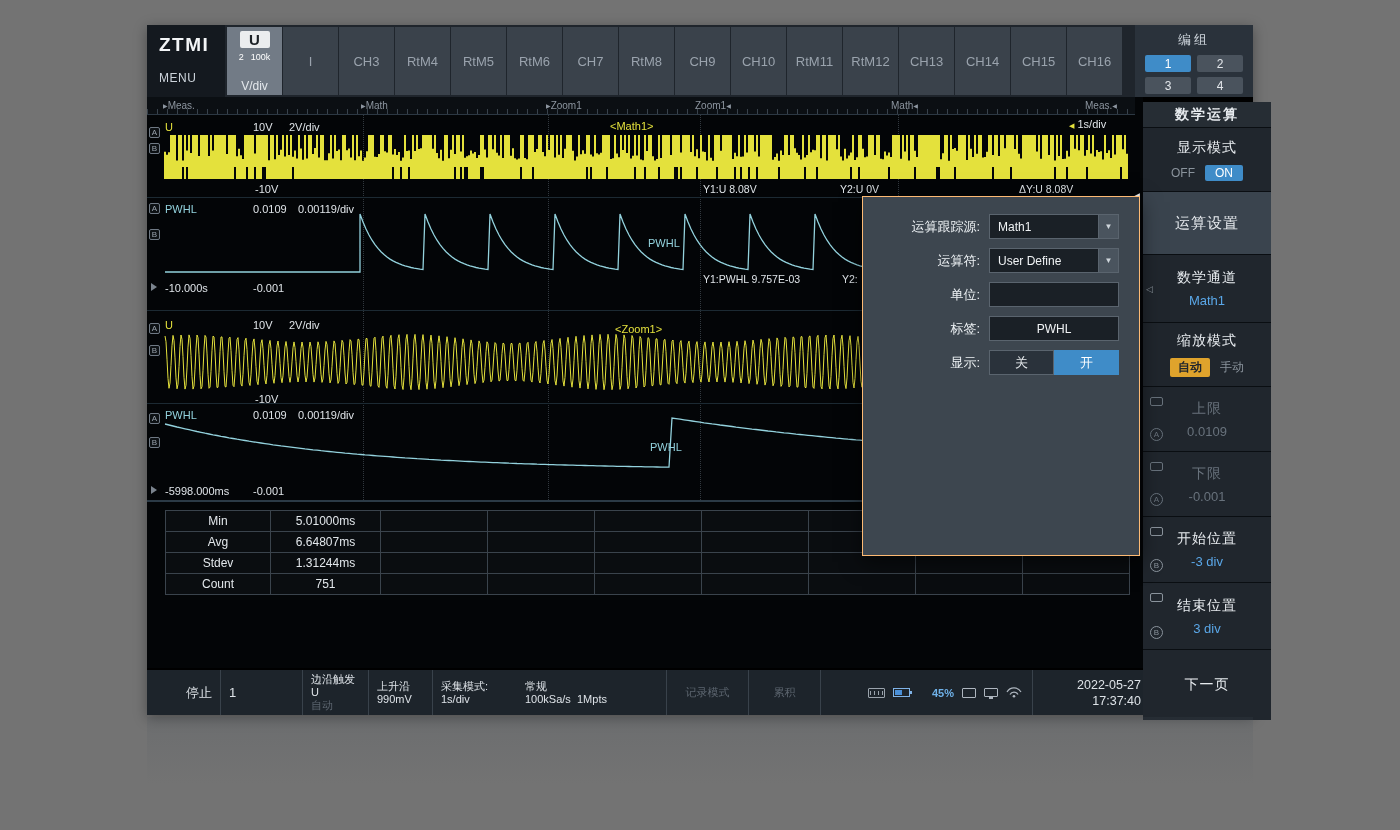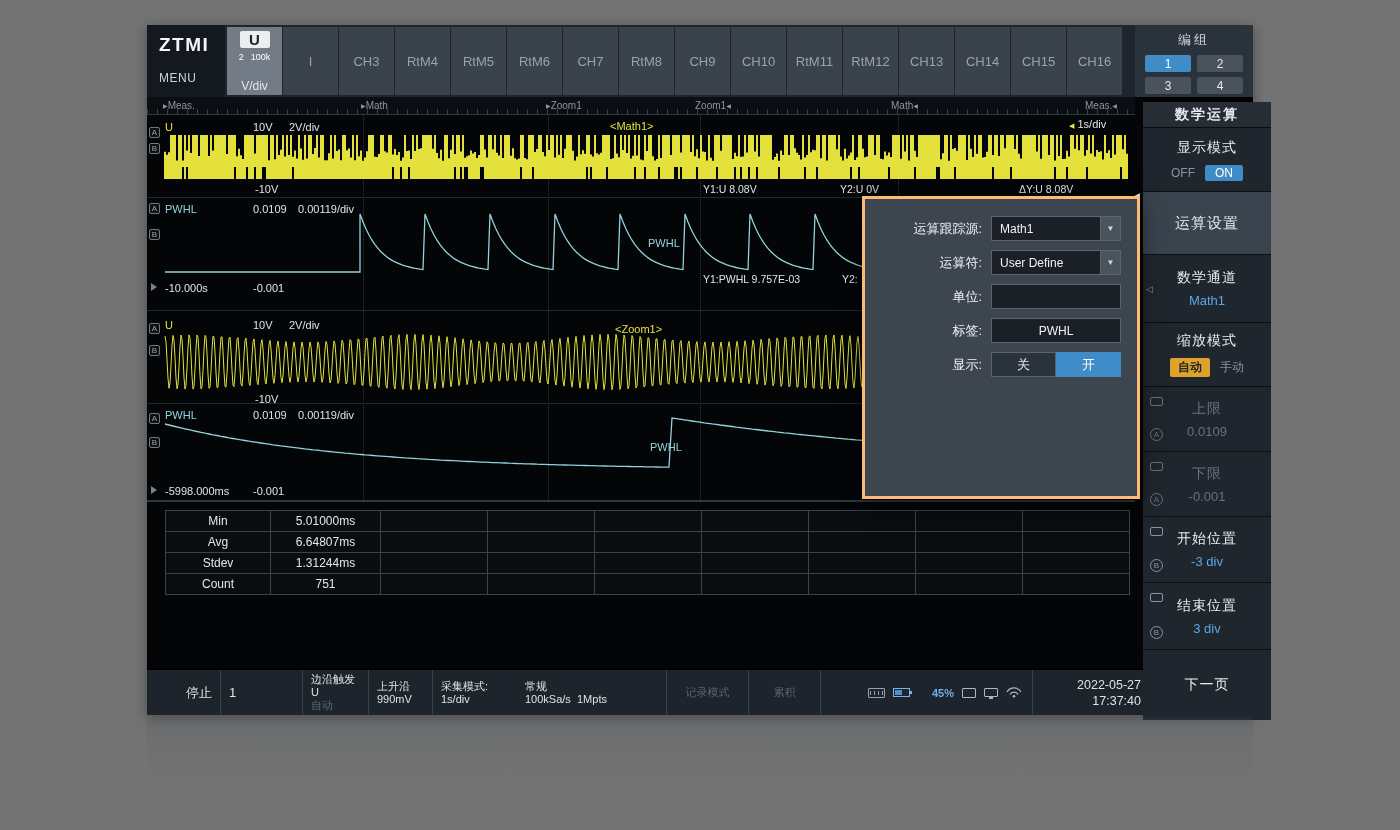--- a/index.html
+++ b/index.html
@@ -91,22 +91,22 @@
   .chipline{display:flex;gap:10px;align-items:center;margin-top:8px}
   .graytxt{color:#8a939c;font-size:12px}
   .sec.disabled{color:#68727c}
   .sec.disabled .val{color:#68727c;font-size:13px;margin-top:6px}
   .mini-disp{position:absolute;left:7px;top:10px;width:13px;height:9px;border:1px solid currentColor;border-radius:2px}
   .mini-circ{position:absolute;left:7px;bottom:10px;width:13px;height:13px;border:1px solid currentColor;border-radius:50%;
     font-size:8px;display:flex;align-items:center;justify-content:center}
   .sec-arrow{position:absolute;left:3px;top:50%;transform:translateY(-50%);color:#8a939c;font-size:9px}
 
   
-  .dialog{position:absolute;left:715px;top:171px;width:278px;height:303px;background:#3d464f;
-    border:3px solid #fdba74;box-shadow:0 6px 20px rgba(0,0,0,.55);padding:17px 14px;z-index:50;
+  .dialog{position:absolute;left:715px;top:171px;width:278px;height:360px;background:#3d464f;
+    border:1px solid #fdba74;box-shadow:0 6px 20px rgba(0,0,0,.55);padding:17px 14px;z-index:50;
     display:flex;flex-direction:column;gap:9px}
   .drow{display:flex;align-items:center;height:25px;flex:none}
   .dlabel{width:112px;text-align:right;color:#eef2f5;font-size:13px;padding-right:9px;flex:none}
   .dfield{width:130px;height:25px;background:#1a2026;border:1px solid #5a646e;color:#f0f3f5;font-size:12px;
     display:flex;align-items:center;padding-left:8px;position:relative}
   .dfield.center{justify-content:center;padding-left:0}
   .ddrop{position:absolute;right:0;top:0;width:20px;height:23px;background:#4a545e;border-left:1px solid #5a646e;
     display:flex;align-items:center;justify-content:center;color:#cfd6dc;font-size:8px}
   .dtoggle{width:130px;height:25px;display:flex}
   .dtoggle .toff{flex:1;background:#2a323b;border:1px solid #5a646e;color:#e8ecef;font-size:13px;

